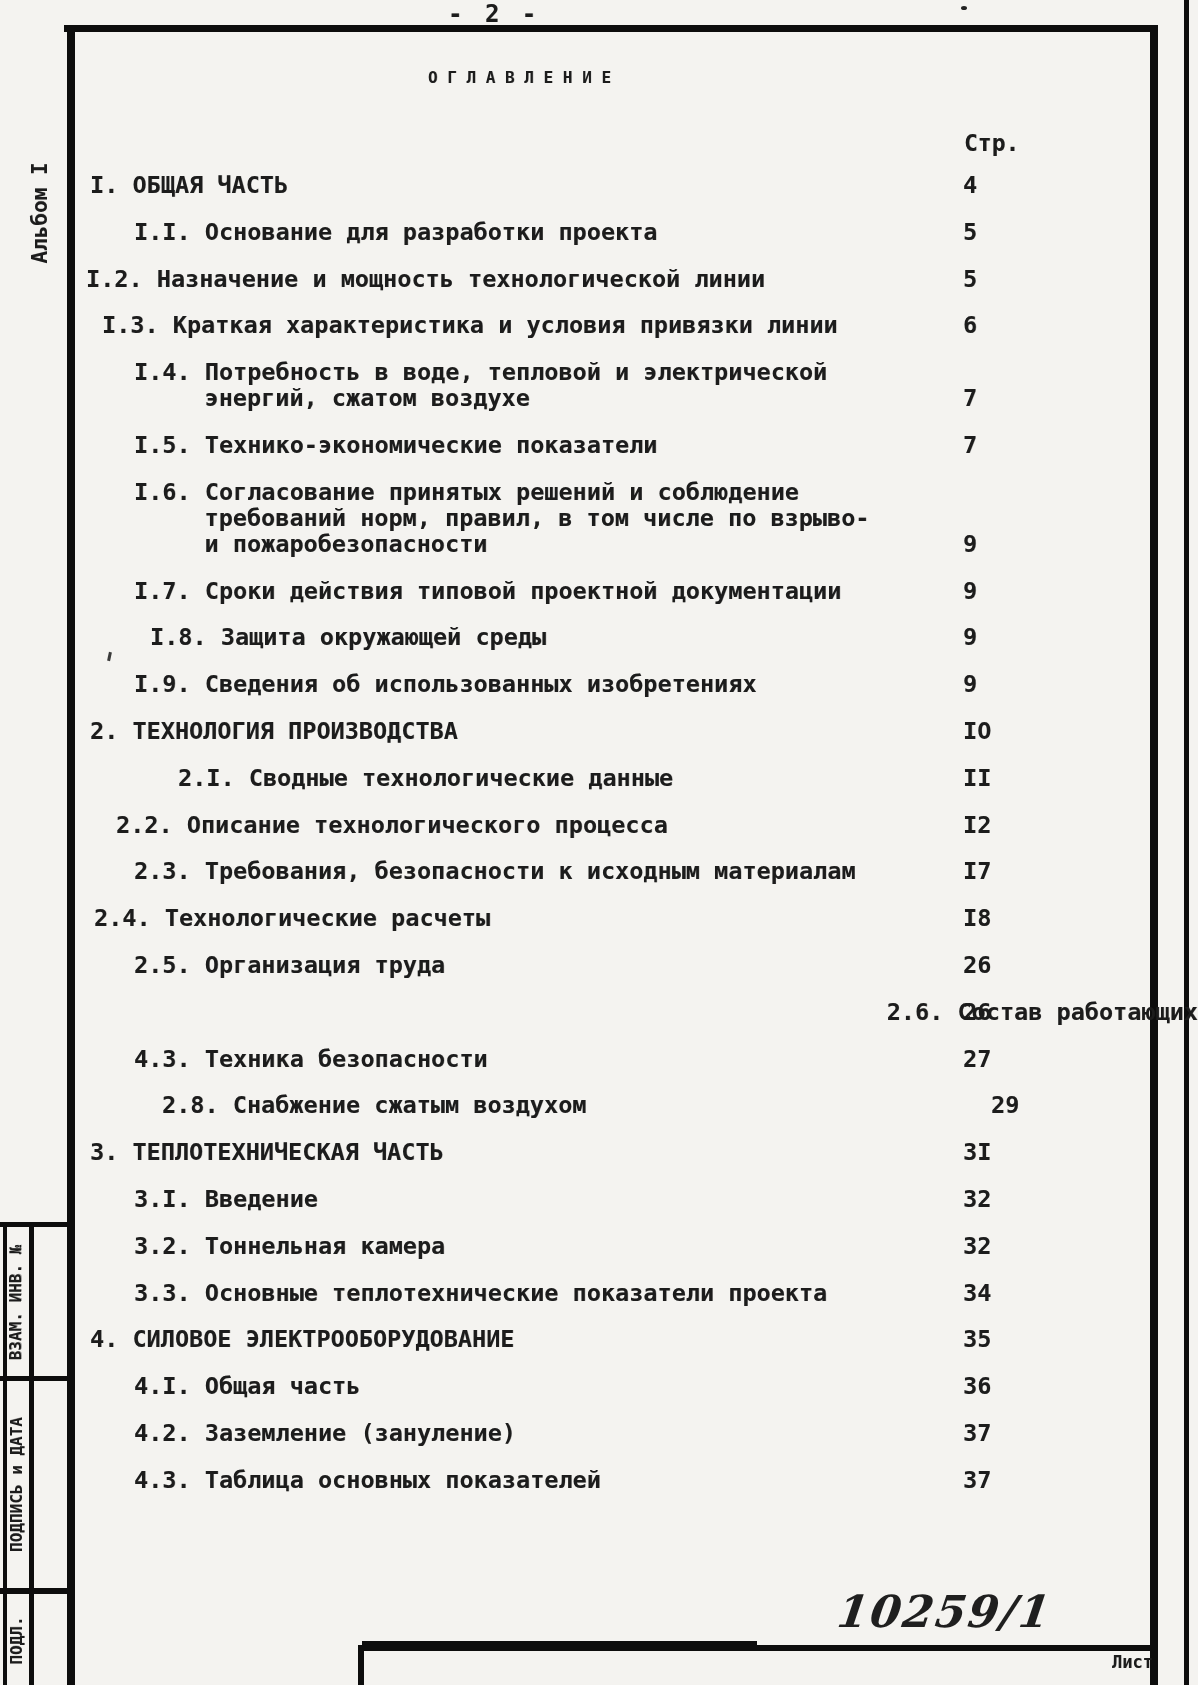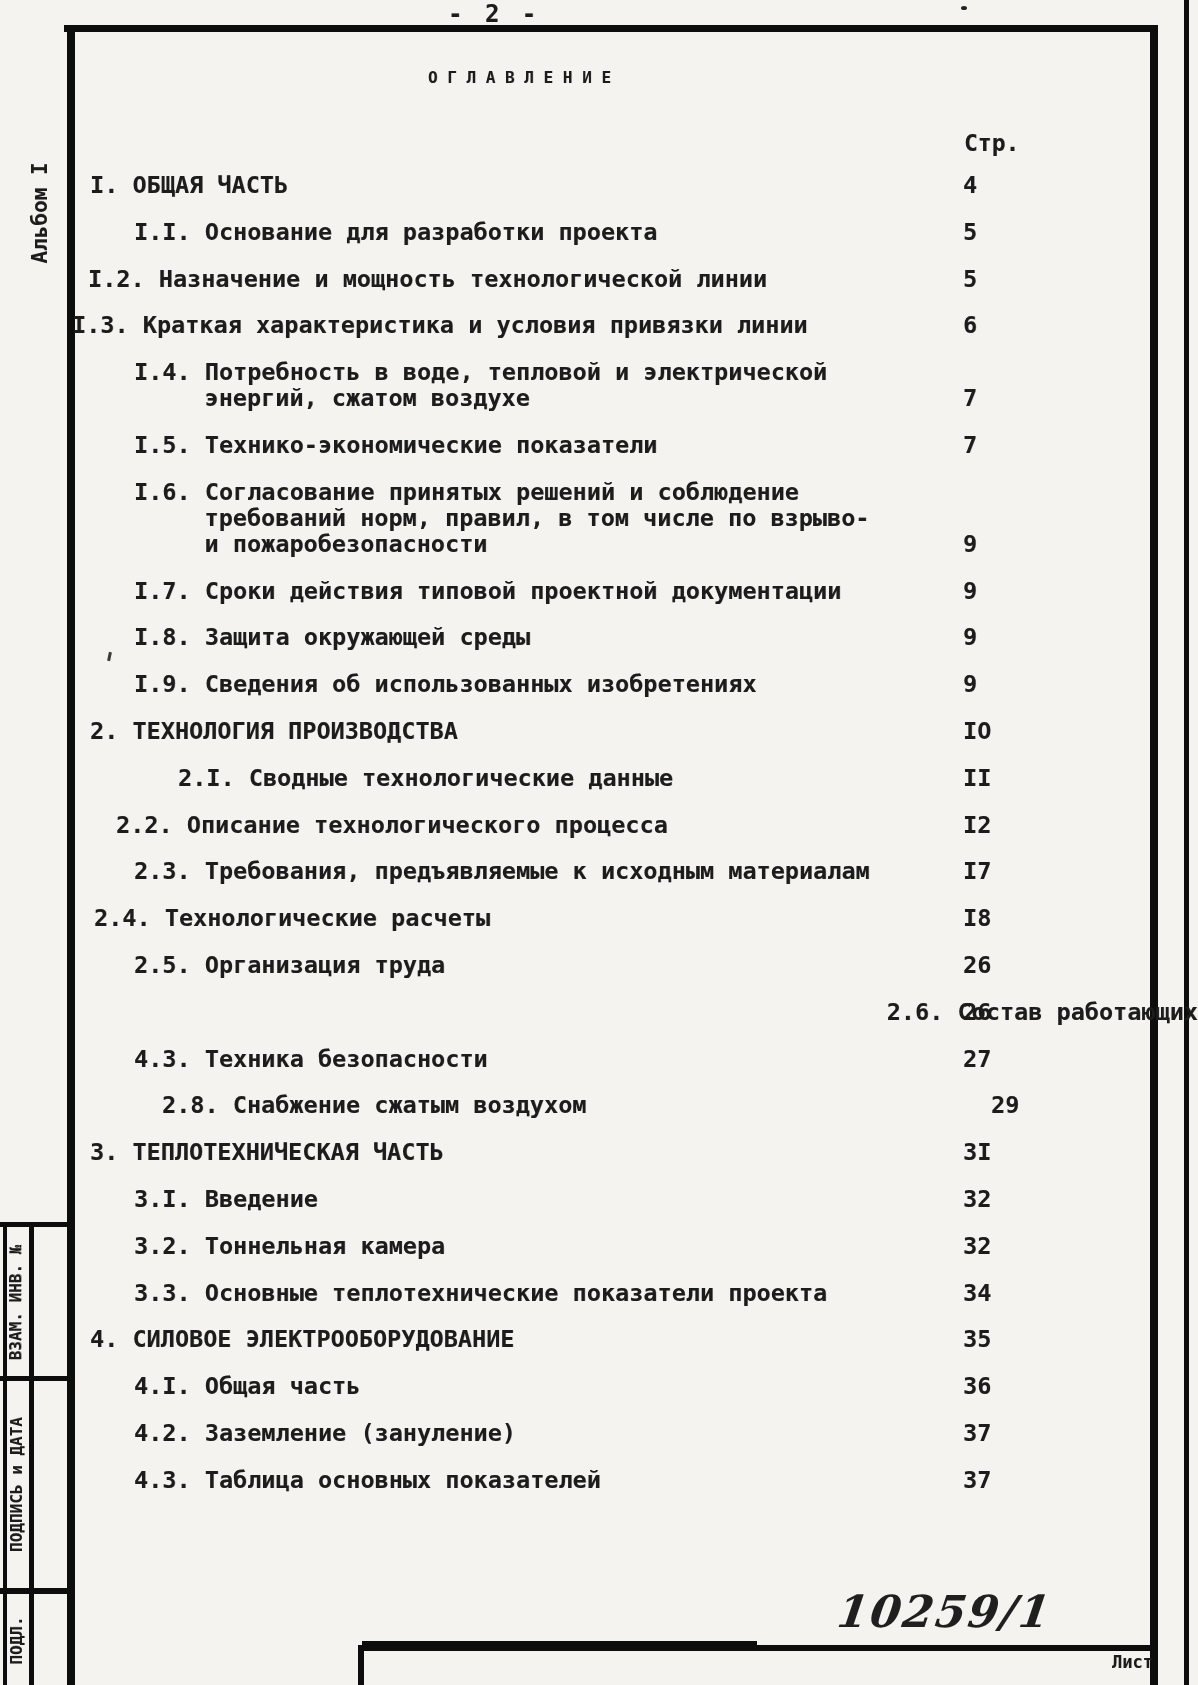--- a/index.html
+++ b/index.html
@@ -88,32 +88,32 @@
   <div class="ln frame-right"></div>
   <div class="ln page-edge-right"></div>
 
   <div class="abs tw doc-title">О Г Л А В Л Е Н И Е</div>
 
   <div class="abs tw col-header">Стр.</div>
 
   <div id="toc">
       <div class="toc-row tw" style="top: 172px;"><div class="toc-line" style="padding-left: 90px;"><span>I.</span> <span>ОБЩАЯ ЧАСТЬ</span></div><span class="toc-page">4</span></div>
       <div class="toc-row tw" style="top: 219px;"><div class="toc-line" style="padding-left: 134px;"><span>I.I.</span> <span>Основание для разработки проекта</span></div><span class="toc-page">5</span></div>
-      <div class="toc-row tw" style="top: 266px;"><div class="toc-line" style="padding-left: 88px;"><span>I.2.</span> <span>Назначение и мощность технологической линии</span></div><span class="toc-page">5</span></div>
-      <div class="toc-row tw" style="top: 312px;"><div class="toc-line" style="padding-left: 72px;"><span>I.3.</span> <span>Краткая характеристика и условия привязки линии</span></div><span class="toc-page">6</span></div>
+      <div class="toc-row tw" style="top: 266px;"><div class="toc-line" style="padding-left: 58px; margin-left: 28px;"><span>I.2.</span> <span>Назначение и мощность технологической линии</span></div><span class="toc-page">5</span></div>
+      <div class="toc-row tw" style="top: 312px;"><div class="toc-line" style="padding-left: 102px;"><span>I.3.</span> <span>Краткая характеристика и условия привязки линии</span></div><span class="toc-page">6</span></div>
       <div class="toc-row tw" style="top: 359px;"><div class="toc-line" style="padding-left: 134px;"><span>I.4.</span> <span>Потребность в воде, тепловой и электрической</span></div><div class="toc-line" style="padding-left: 204.5px;">энергий, сжатом воздухе</div><span class="toc-page">7</span></div>
       <div class="toc-row tw" style="top: 432px;"><div class="toc-line" style="padding-left: 134px;"><span>I.5.</span> <span>Технико-экономические показатели</span></div><span class="toc-page">7</span></div>
       <div class="toc-row tw" style="top: 479px;"><div class="toc-line" style="padding-left: 134px;"><span>I.6.</span> <span>Согласование принятых решений и соблюдение</span></div><div class="toc-line" style="padding-left: 204.5px;">требований норм, правил, в том числе по взрыво-</div><div class="toc-line" style="padding-left: 204.5px;">и пожаробезопасности</div><span class="toc-page">9</span></div>
       <div class="toc-row tw" style="top: 578px;"><div class="toc-line" style="padding-left: 134px;"><span>I.7.</span> <span>Сроки действия типовой проектной документации</span></div><span class="toc-page">9</span></div>
-      <div class="toc-row tw" style="top: 624px;"><div class="toc-line" style="padding-left: 134px;"><span>I.8.</span> <span>Защита окружающей среды</span></div><span class="toc-page">9</span></div>
+      <div class="toc-row tw" style="top: 624px;"><div class="toc-line" style="padding-left: 134px; margin-left: 16px;"><span>I.8.</span> <span>Защита окружающей среды</span></div><span class="toc-page">9</span></div>
       <div class="toc-row tw" style="top: 671px;"><div class="toc-line" style="padding-left: 134px;"><span>I.9.</span> <span>Сведения об использованных изобретениях</span></div><span class="toc-page">9</span></div>
       <div class="toc-row tw" style="top: 718px;"><div class="toc-line" style="padding-left: 90px;"><span>2.</span> <span>ТЕХНОЛОГИЯ ПРОИЗВОДСТВА</span></div><span class="toc-page">IO</span></div>
       <div class="toc-row tw" style="top: 765px;"><div class="toc-line" style="padding-left: 134px; margin-left: 44px;"><span>2.I.</span> <span>Сводные технологические данные</span></div><span class="toc-page">II</span></div>
       <div class="toc-row tw" style="top: 812px;"><div class="toc-line" style="padding-left: 116px;"><span>2.2.</span> <span>Описание технологического процесса</span></div><span class="toc-page">I2</span></div>
-      <div class="toc-row tw" style="top: 858px;"><div class="toc-line" style="padding-left: 134px;"><span>2.3.</span> <span>Требования, предъявляемые к исходным материалам</span></div><span class="toc-page">I7</span></div>
+      <div class="toc-row tw" style="top: 858px;"><div class="toc-line" style="padding-left: 134px;"><span>2.3.</span> <span>Требования, безопасности к исходным материалам</span></div><span class="toc-page">I7</span></div>
       <div class="toc-row tw" style="top: 905px;"><div class="toc-line" style="padding-left: 94px;"><span>2.4.</span> <span>Технологические расчеты</span></div><span class="toc-page">I8</span></div>
       <div class="toc-row tw" style="top: 952px;"><div class="toc-line" style="padding-left: 134px;"><span>2.5.</span> <span>Организация труда</span></div><span class="toc-page">26</span></div>
       <div class="toc-row tw" style="top: 999px;"><div class="toc-line" style="padding-left: 134px; text-align: right;"><span>2.6.</span> <span>Состав работающих</span></div><span class="toc-page">26</span></div>
       <div class="toc-row tw" style="top: 1046px;"><div class="toc-line" style="padding-left: 134px;"><span>4.3.</span> <span>Техника безопасности</span></div><span class="toc-page">27</span></div>
       <div class="toc-row tw" style="top: 1092px; margin-left: 28px;"><div class="toc-line" style="padding-left: 134px;"><span>2.8.</span> <span>Снабжение сжатым воздухом</span></div><span class="toc-page">29</span></div>
       <div class="toc-row tw" style="top: 1139px;"><div class="toc-line" style="padding-left: 90px;"><span>3.</span> <span>ТЕПЛОТЕХНИЧЕСКАЯ ЧАСТЬ</span></div><span class="toc-page">3I</span></div>
       <div class="toc-row tw" style="top: 1186px;"><div class="toc-line" style="padding-left: 134px;"><span>3.I.</span> <span>Введение</span></div><span class="toc-page">32</span></div>
       <div class="toc-row tw" style="top: 1233px;"><div class="toc-line" style="padding-left: 134px;"><span>3.2.</span> <span>Тоннельная камера</span></div><span class="toc-page">32</span></div>
       <div class="toc-row tw" style="top: 1280px;"><div class="toc-line" style="padding-left: 134px;"><span>3.3.</span> <span>Основные теплотехнические показатели проекта</span></div><span class="toc-page">34</span></div>
       <div class="toc-row tw" style="top: 1326px;"><div class="toc-line" style="padding-left: 90px;"><span>4.</span> <span>СИЛОВОЕ ЭЛЕКТРООБОРУДОВАНИЕ</span></div><span class="toc-page">35</span></div>

